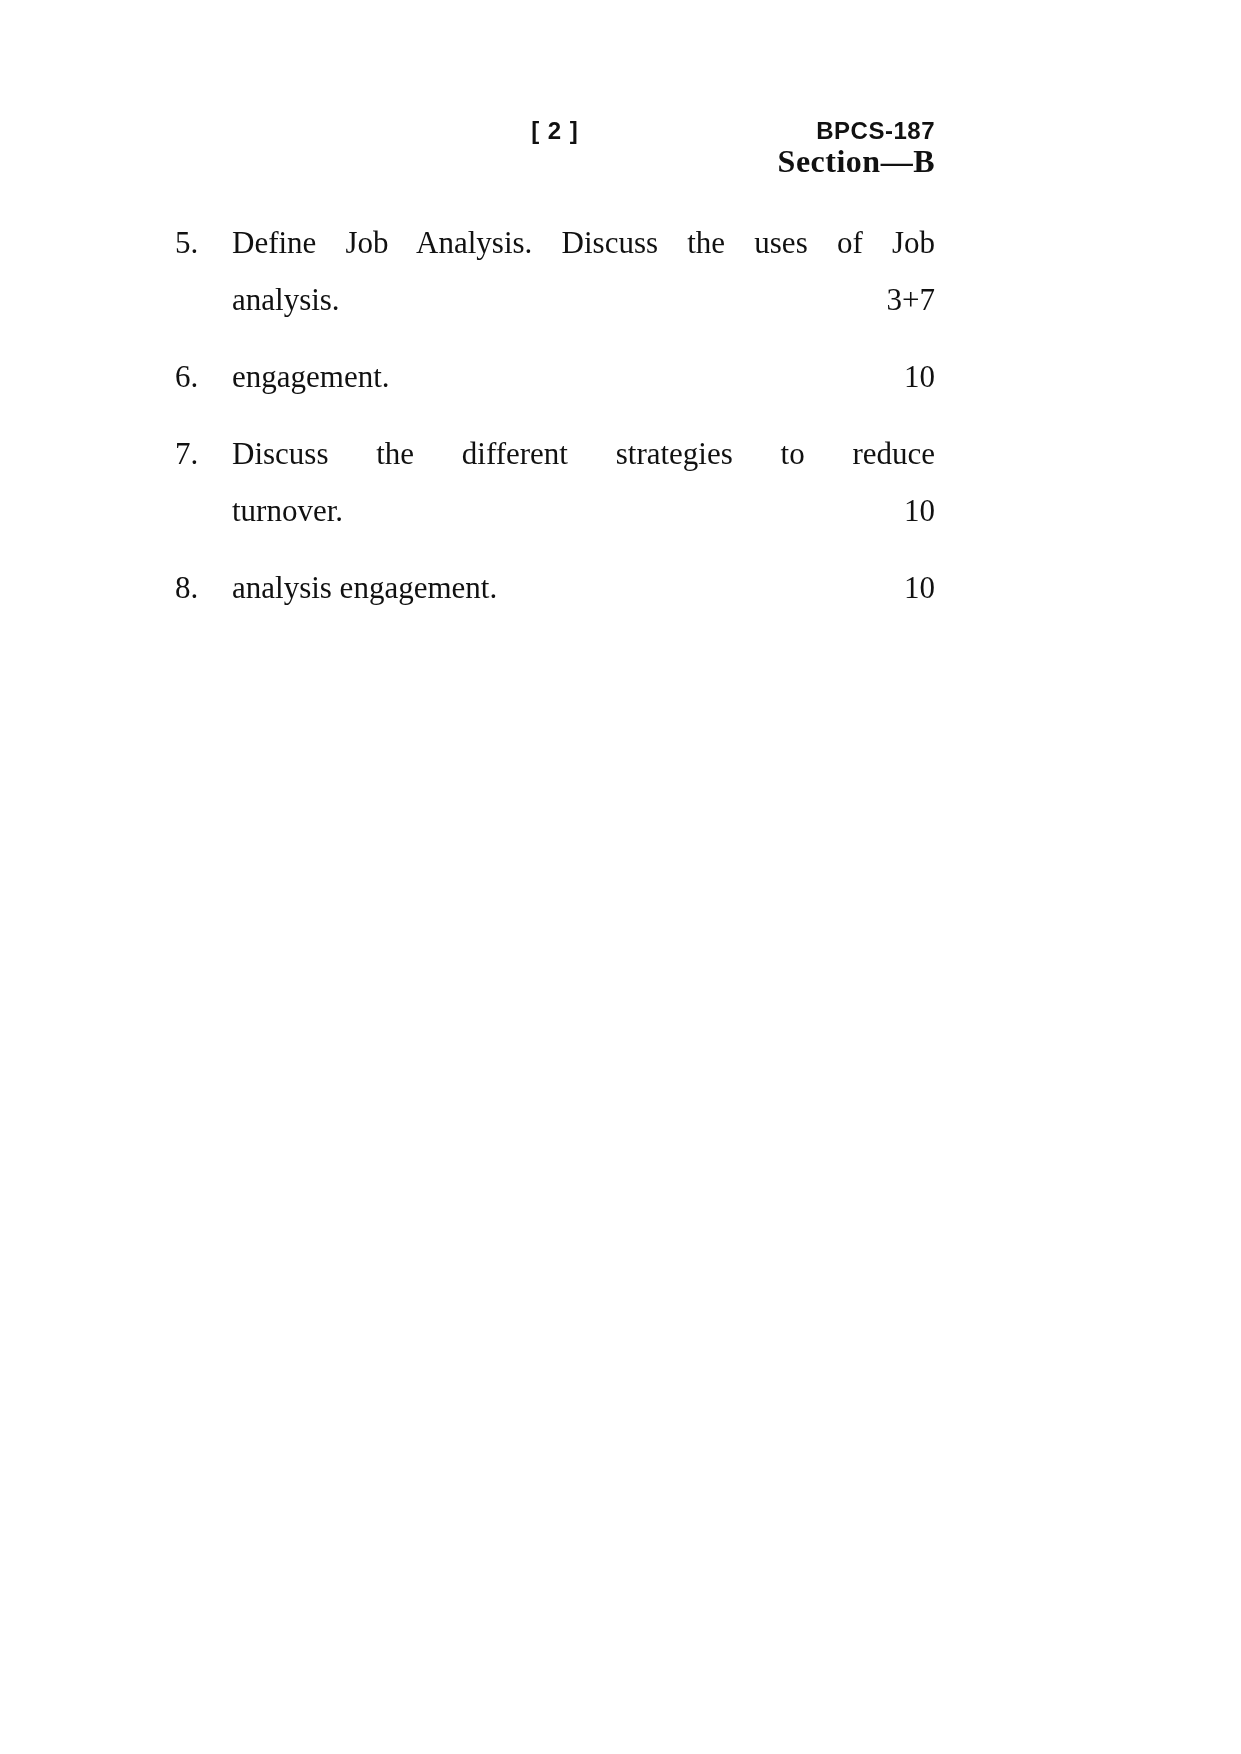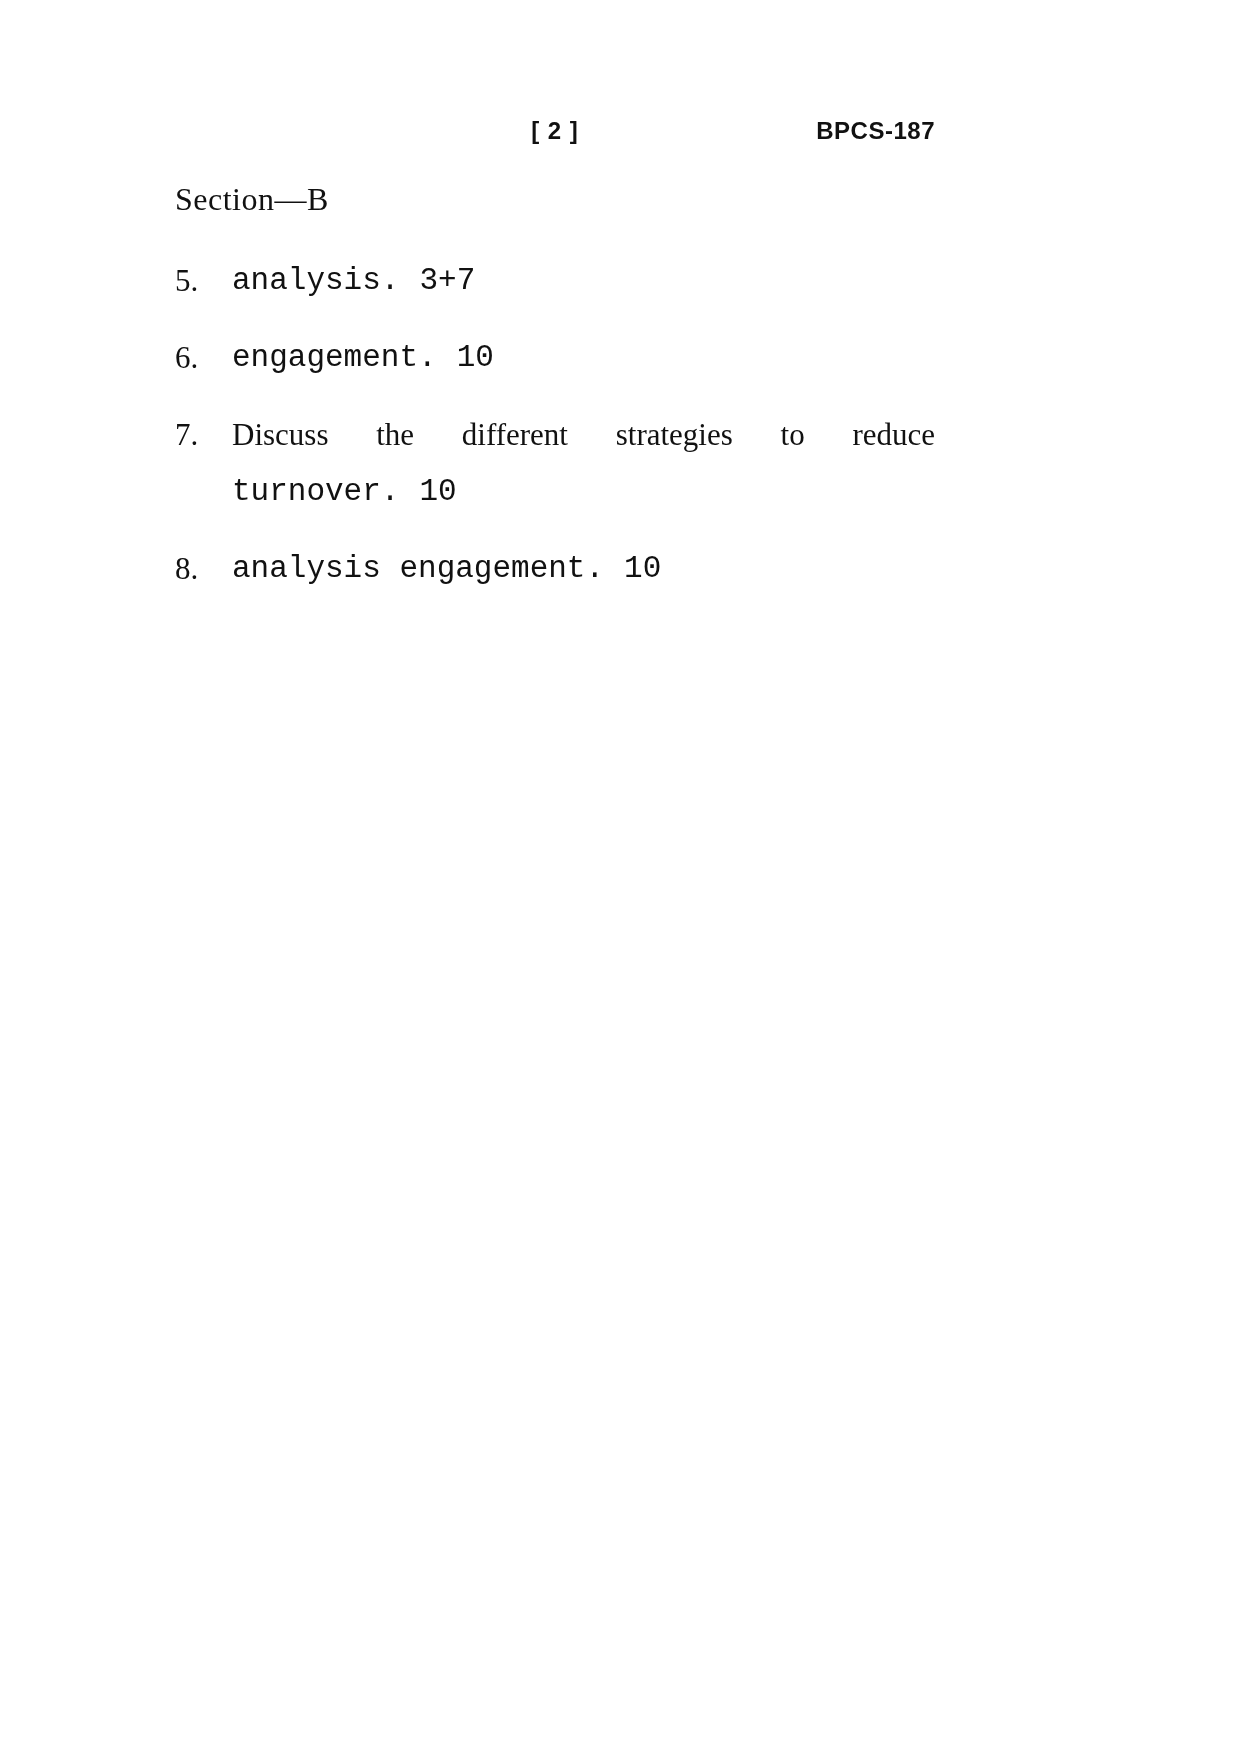--- a/index.html
+++ b/index.html
@@ -30,25 +30,24 @@
     grid-column: 2;
     letter-spacing: 1px;
   }
   .page-header .paper-code {
     grid-column: 3;
     justify-self: end;
     letter-spacing: 0.5px;
     margin-top: 36px;
   }
   .section-title {
-    text-align: left;
-    font-weight: normal;
+    text-align: right;
+    font-weight: bold;
     font-size: 32px;
     letter-spacing: 0.5px;
-    margin-top: 38px;
   }
   .questions {
     margin-top: 34px;
     font-size: 31px;
     line-height: 57px;
   }
   .question {
     display: flex;
     margin-bottom: 20px;
   }
@@ -60,23 +59,22 @@
     flex: 1 1 auto;
     min-width: 0;
   }
   .jline {
     text-align: justify;
     text-align-last: justify;
     -moz-text-align-last: justify;
   }
   .lastline {
     display: flex;
-    justify-content: flex-start;
+    justify-content: space-between;
     align-items: baseline;
-    font-family: Liberation Mono, monospace;
   }
   .marks {
     padding-left: 20px;
     white-space: nowrap;
   }
 </style>
 </head>
 <body>
 
 <div class="page">
@@ -87,20 +85,21 @@
       <span class="paper-code">BPCS-187</span>
     </div>
 
     <div class="section-title">Section—B</div>
 
     <div class="questions">
 
       <div class="question">
         <div class="qnum">5.</div>
         <div class="qbody">
+          <div class="jline">Define Job Analysis. Discuss the uses of Job</div>
           <div class="lastline">
             <span>analysis.</span>
             <span class="marks">3+7</span>
           </div>
         </div>
       </div>
 
       <div class="question">
         <div class="qnum">6.</div>
         <div class="qbody">

